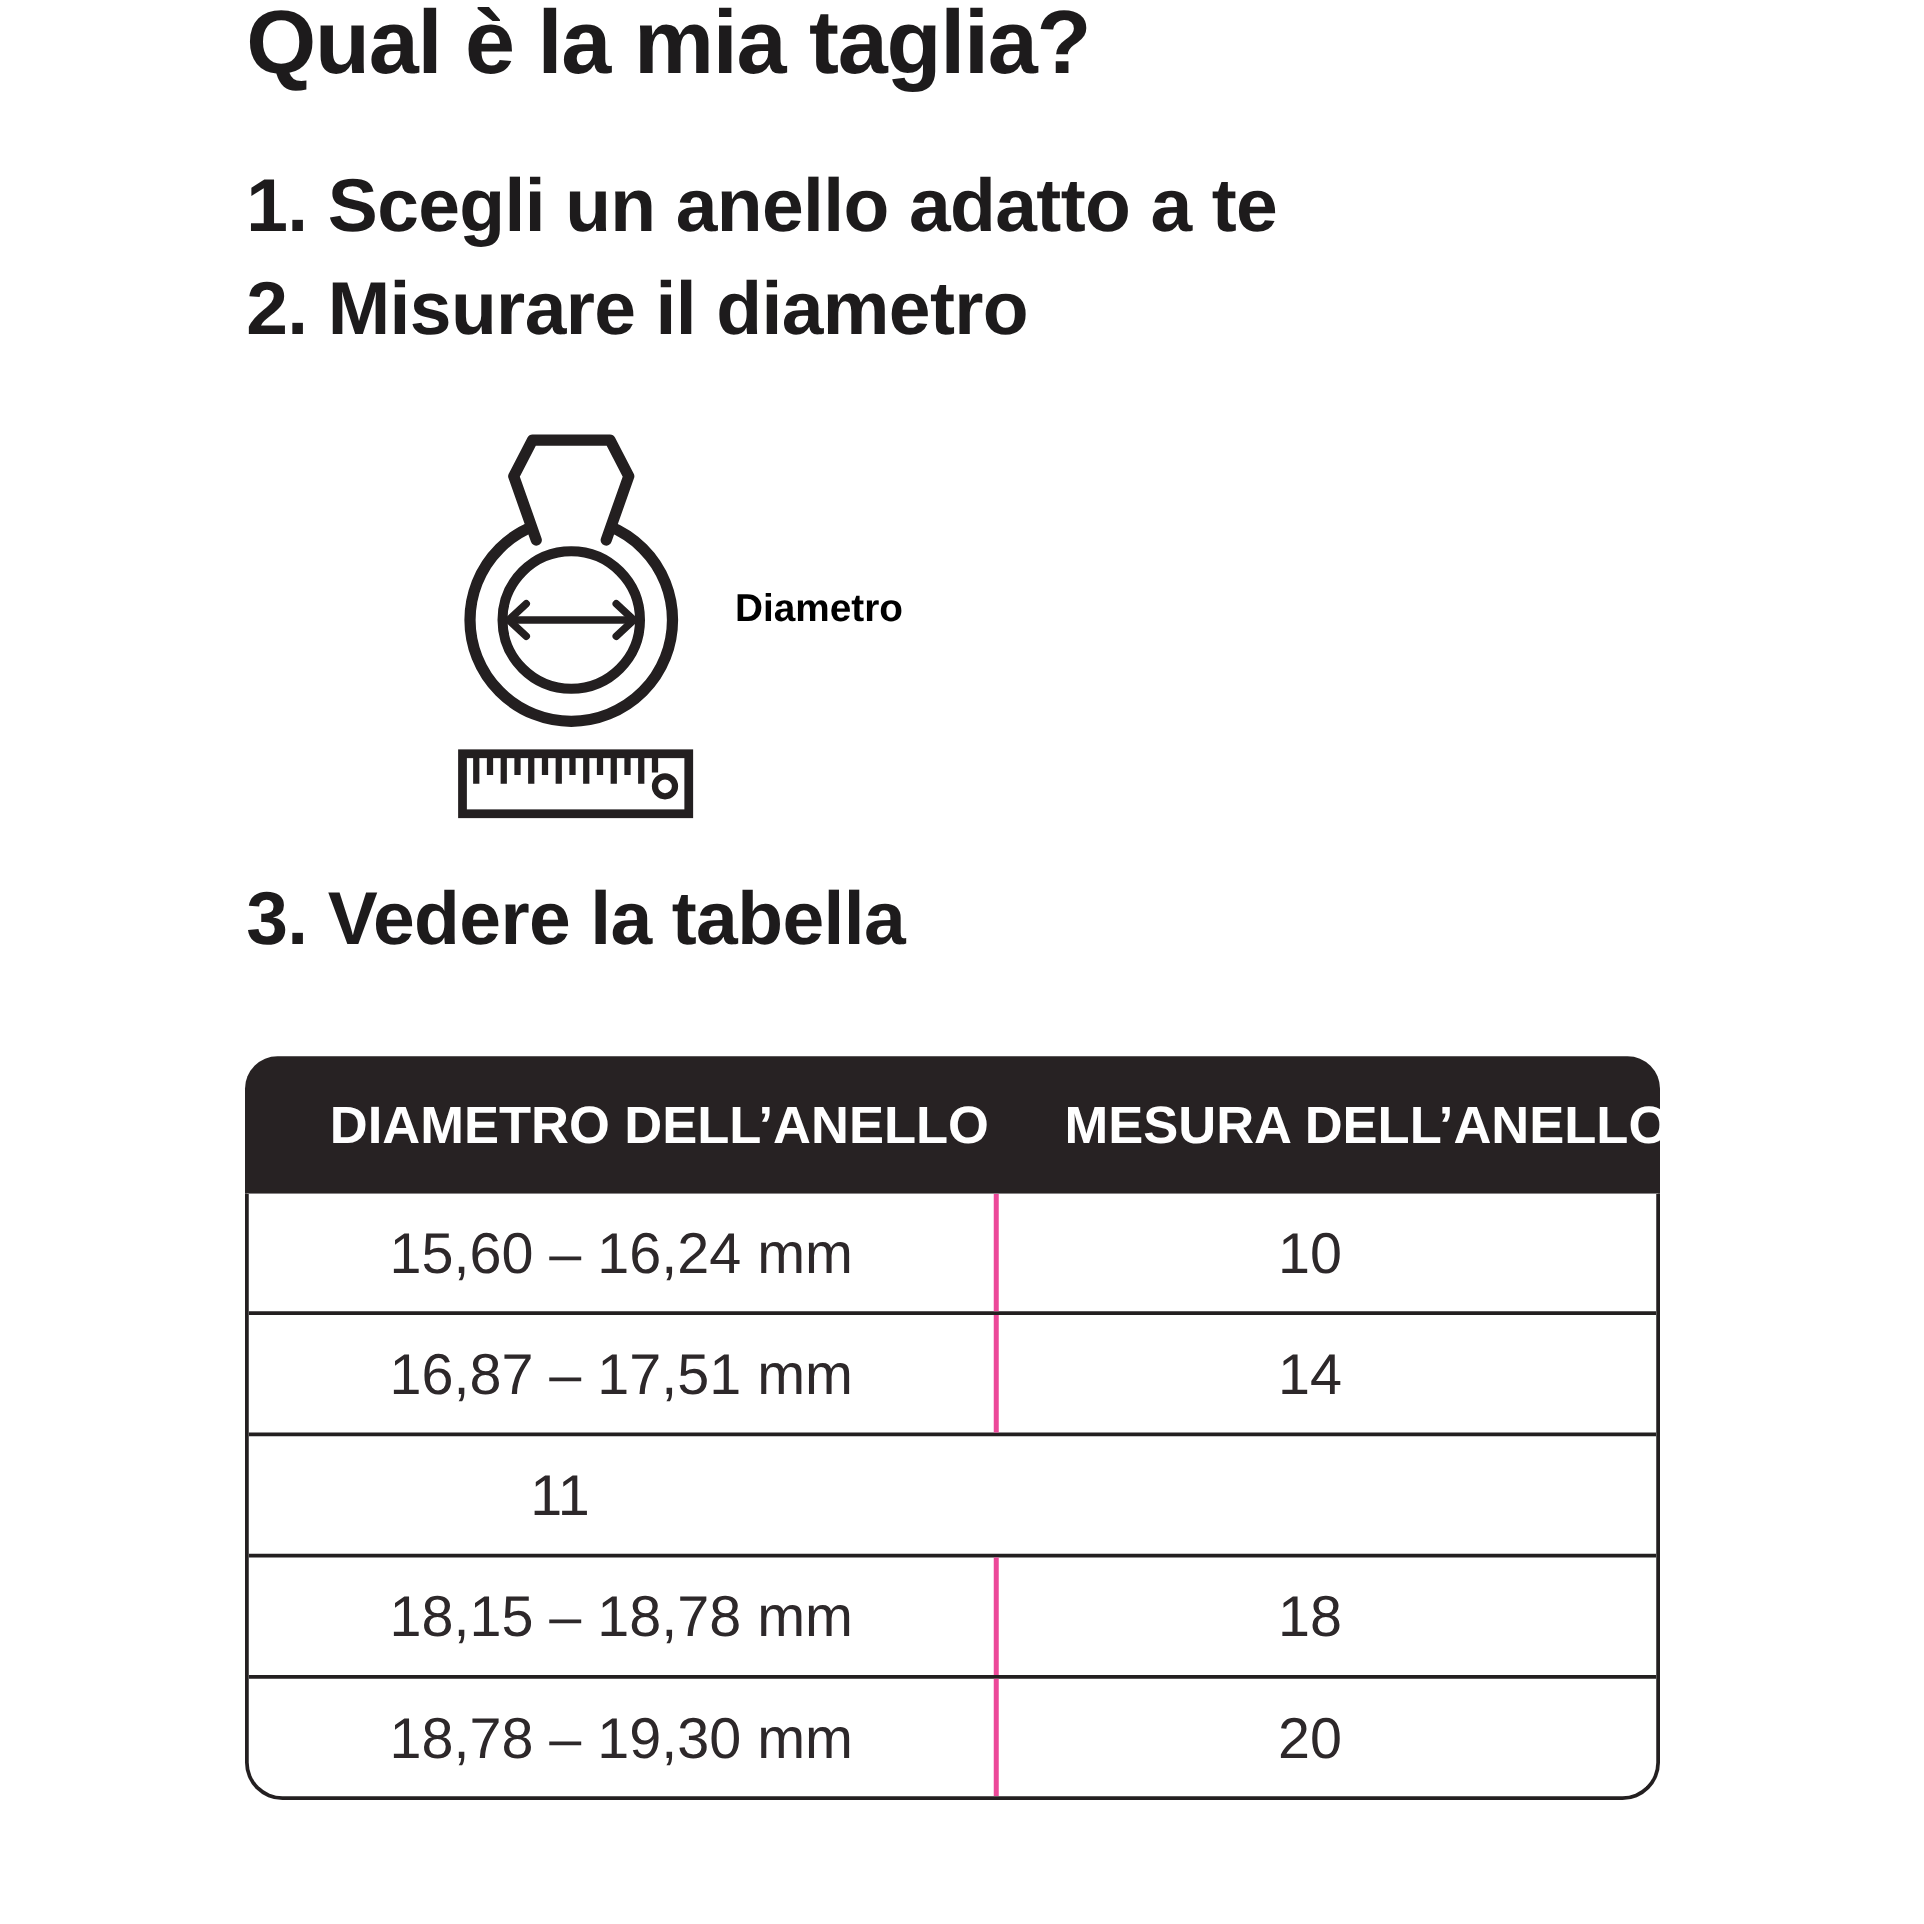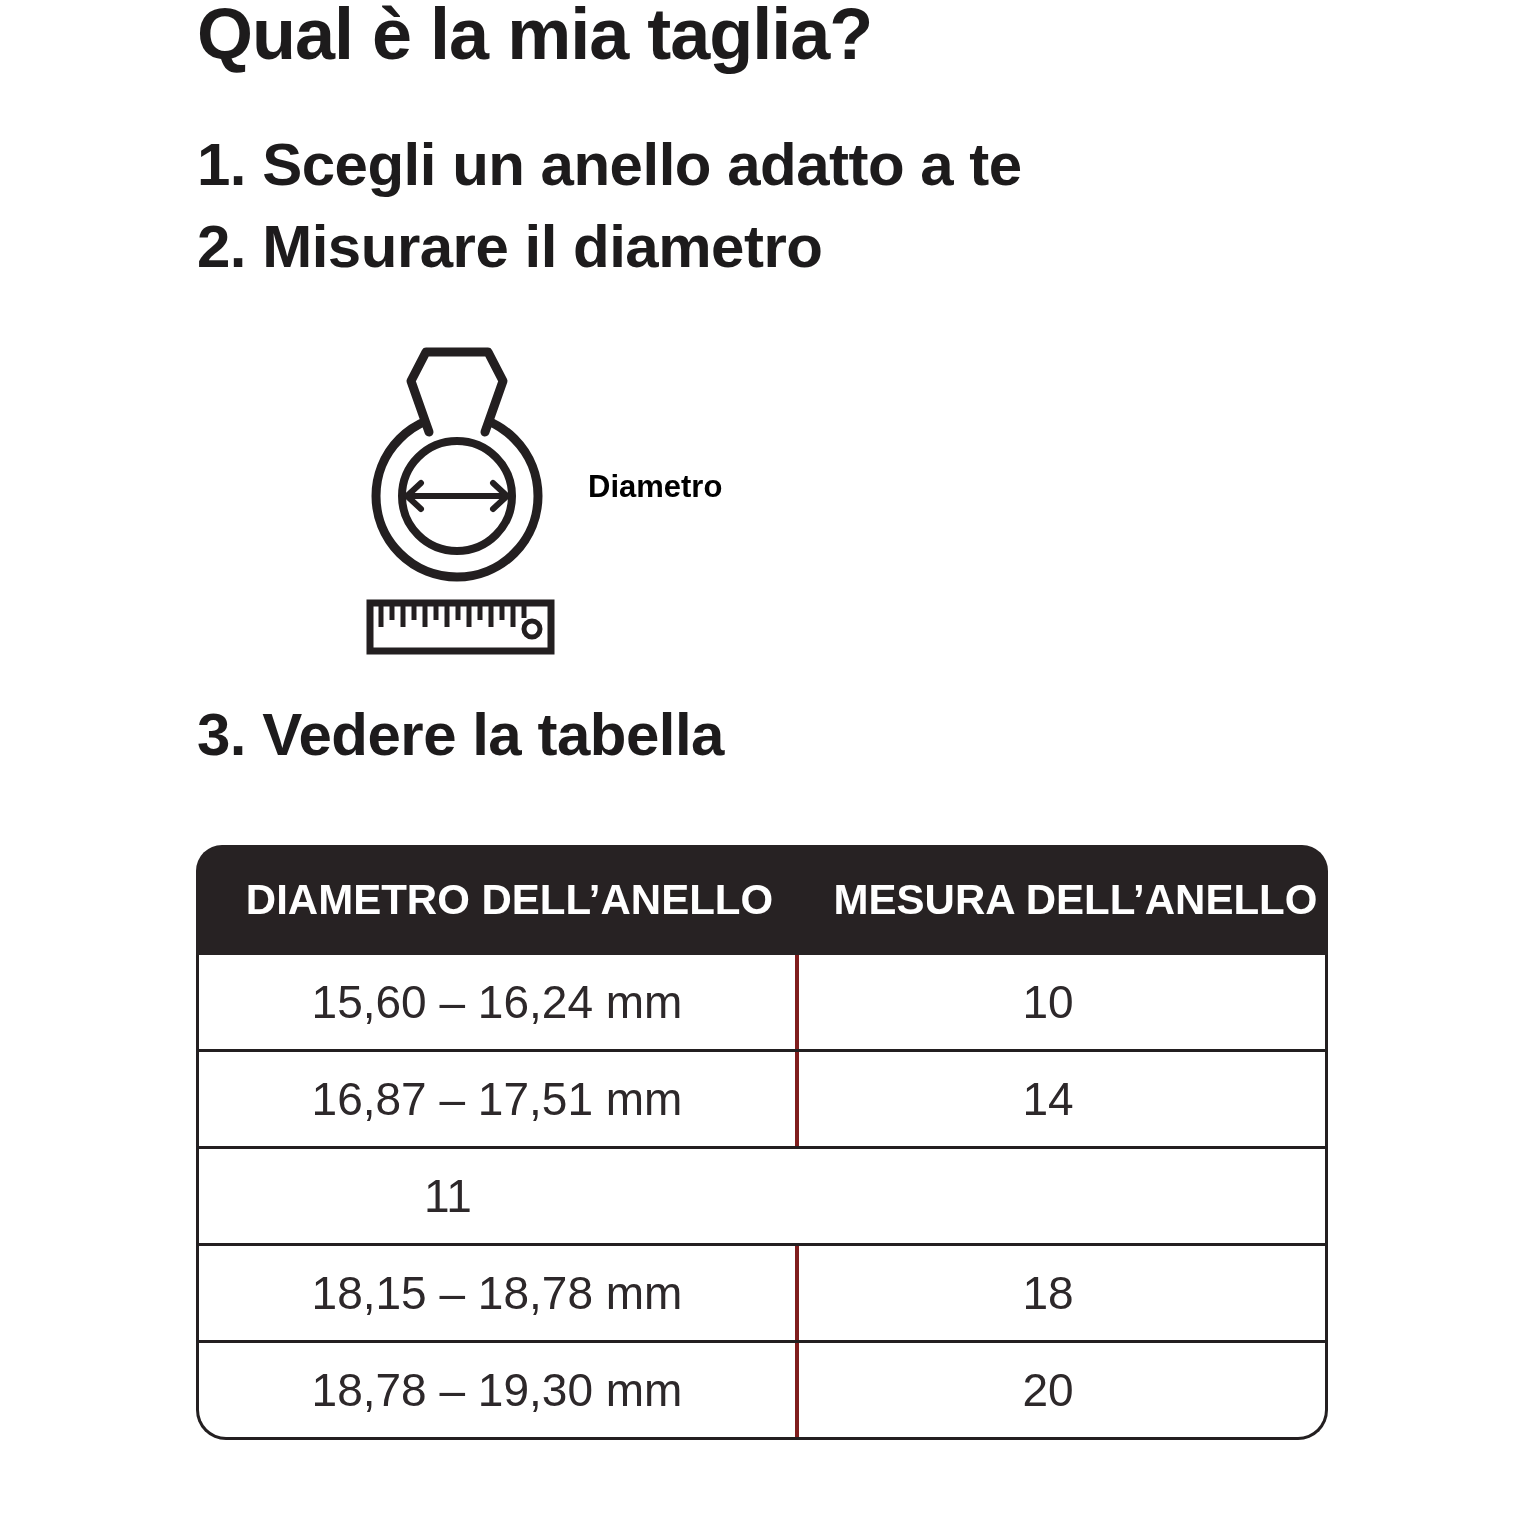--- a/index.html
+++ b/index.html
@@ -29,38 +29,38 @@
   .size-table{
     left:196px;top:845px;width:1132px;box-sizing:border-box;
   }
   .thead{
     height:110px;display:flex;align-items:center;
     background:#272223;
     border-top-left-radius:26px;border-top-right-radius:26px;
     color:#ffffff;font-weight:bold;font-size:42px;
   }
   .thead .hcell{flex:none;display:flex;align-items:center;justify-content:center;white-space:nowrap;}
-  .hcell.c1{width:627px;}
+  .hcell.c1{width:627px;padding-left:18px;}
   .hcell.c2{width:505px;}
   .tbody{
     box-sizing:border-box;
     border-left:3px solid #231f20;border-right:3px solid #231f20;border-bottom:3px solid #231f20;
     border-bottom-left-radius:30px;border-bottom-right-radius:30px;
     overflow:hidden;background:#ffffff;
   }
   .trow{
     display:flex;height:97px;box-sizing:border-box;
     border-bottom:3px solid #231f20;
   }
   .trow:last-child{border-bottom:none;height:94px;}
   .tcell{
     box-sizing:border-box;display:flex;align-items:center;justify-content:center;
     font-size:46px;color:#2d282a;white-space:nowrap;
   }
-  .tcell.c1{width:600px;border-right:4px solid #7f1d1d;}
+  .tcell.c1{width:600px;border-right:4px solid #ec4899;}
   .tcell.c2{width:498px;}
 </style>
 </head>
 <body>
 
 <div class="abs page-title">Qual è la mia taglia?</div>
 
 <div class="abs step step1">1. Scegli un anello adatto a te</div>
 <div class="abs step step2">2. Misurare il diametro</div>
 

